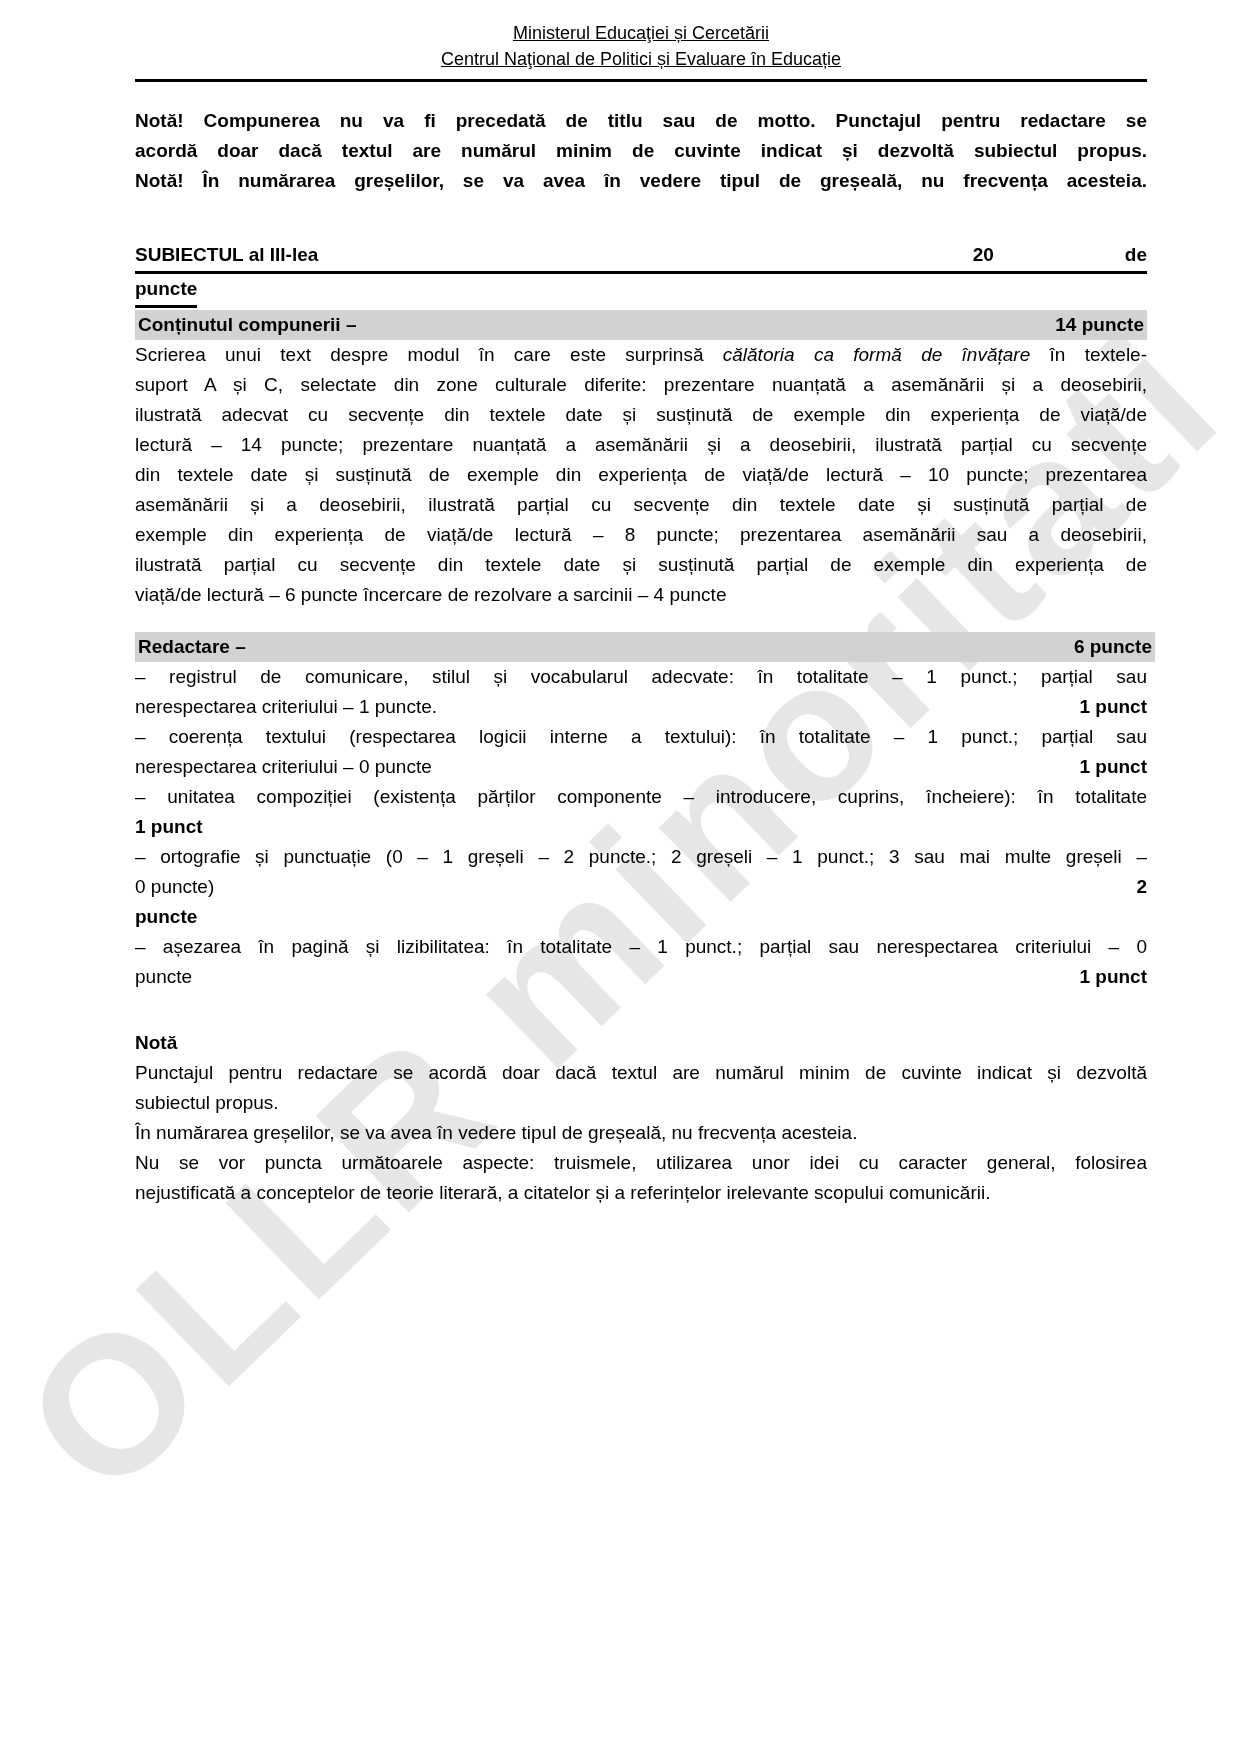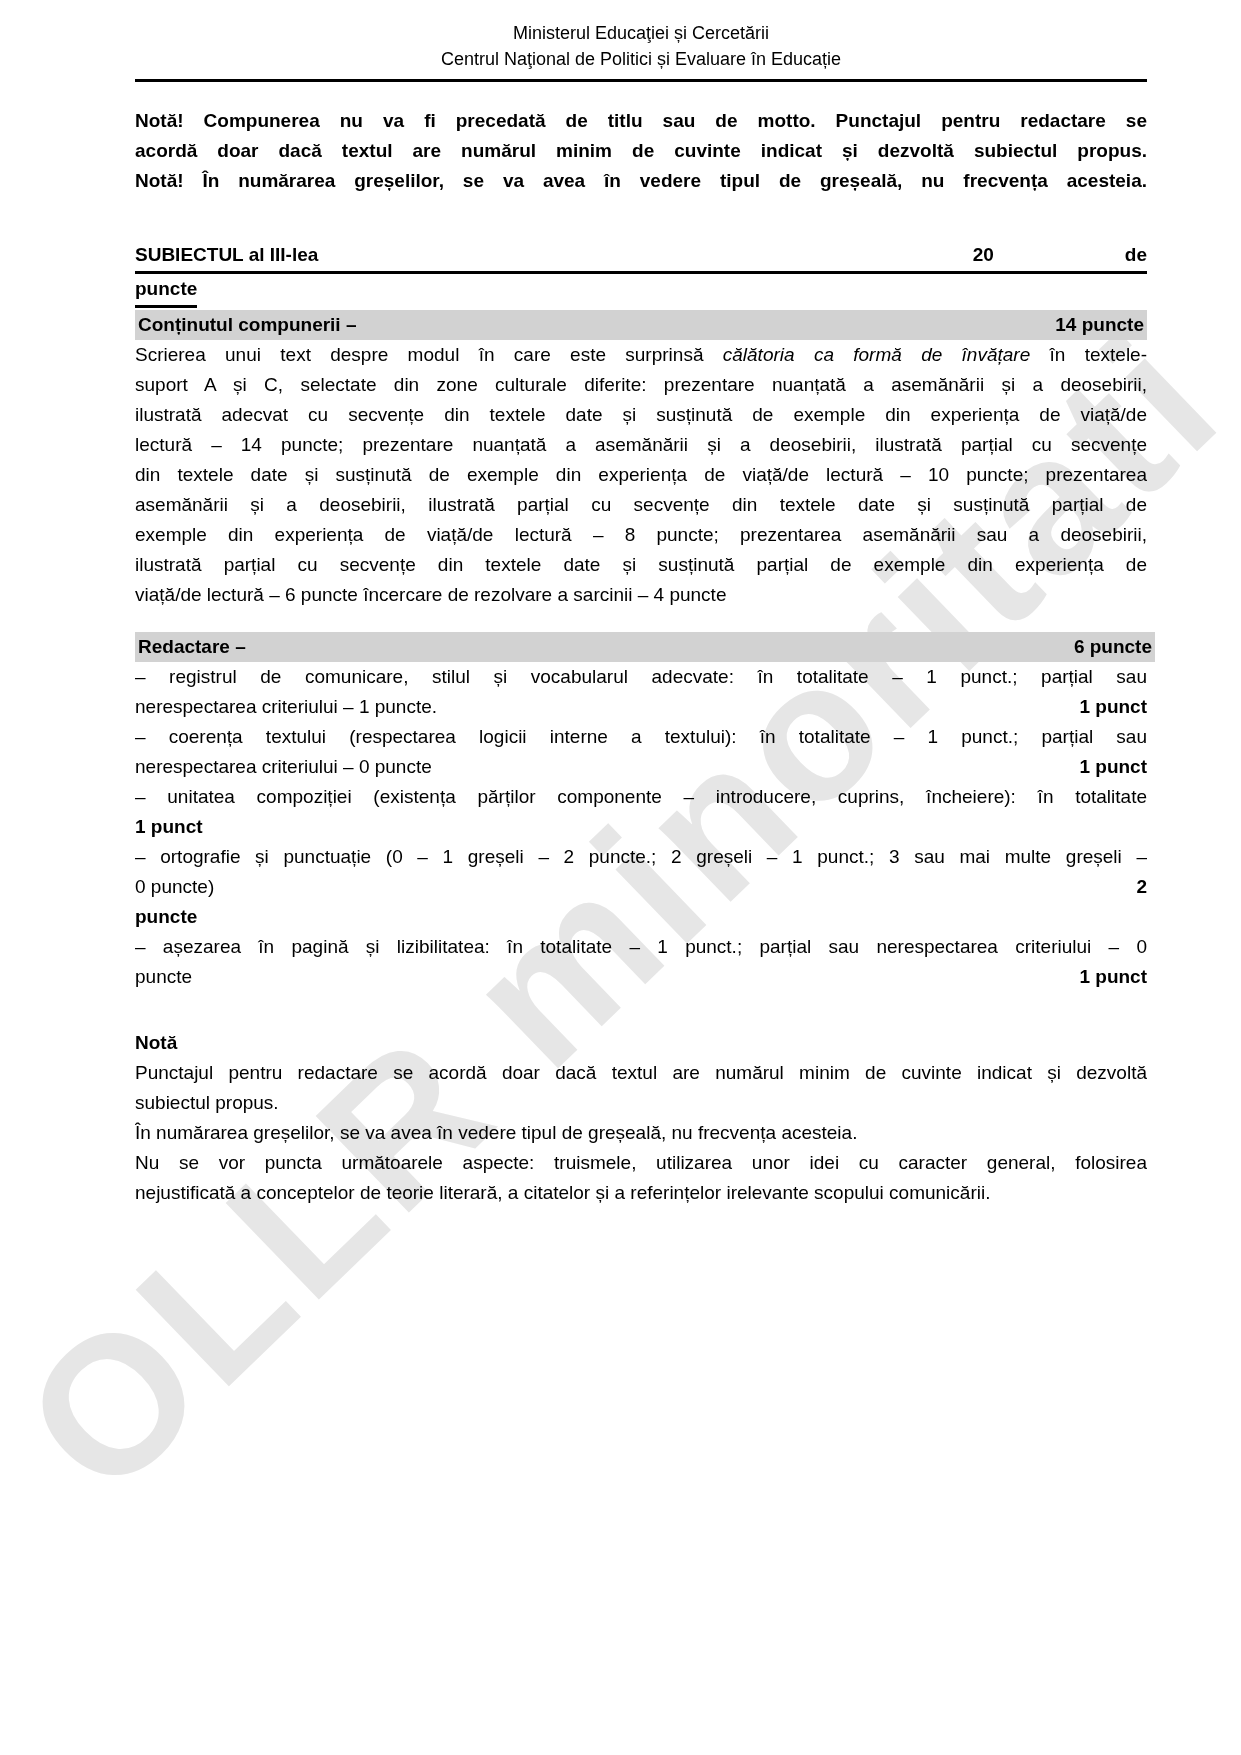--- a/index.html
+++ b/index.html
@@ -20,21 +20,21 @@
     transform:translate(-50%,-50%) rotate(-44deg);
     font-size:195px;
     font-weight:bold;
     letter-spacing:6px;
     color:#e6e6e6;
     white-space:nowrap;
     z-index:0;
     user-select:none;
   }
   .page > :not(.watermark){position:relative;z-index:1;}
-  .hdr{text-align:center;font-size:18px;line-height:26px;}
+  .hdr{text-align:center;font-size:18px;line-height:26px;text-decoration:underline;}
   .hdr-rule{border-top:3px solid #000;margin-top:7px;height:0;}
   .ln{font-size:19px;line-height:30px;white-space:nowrap;overflow:hidden;}
   .j{text-align:justify;text-align-last:justify;}
   .b{font-weight:bold;}
   .it{font-style:italic;}
   .row{display:flex;justify-content:space-between;align-items:baseline;}
   .pt{font-weight:bold;white-space:nowrap;}
   .note-top{margin-top:24px;}
   .subject-line{
     display:flex;align-items:flex-start;

